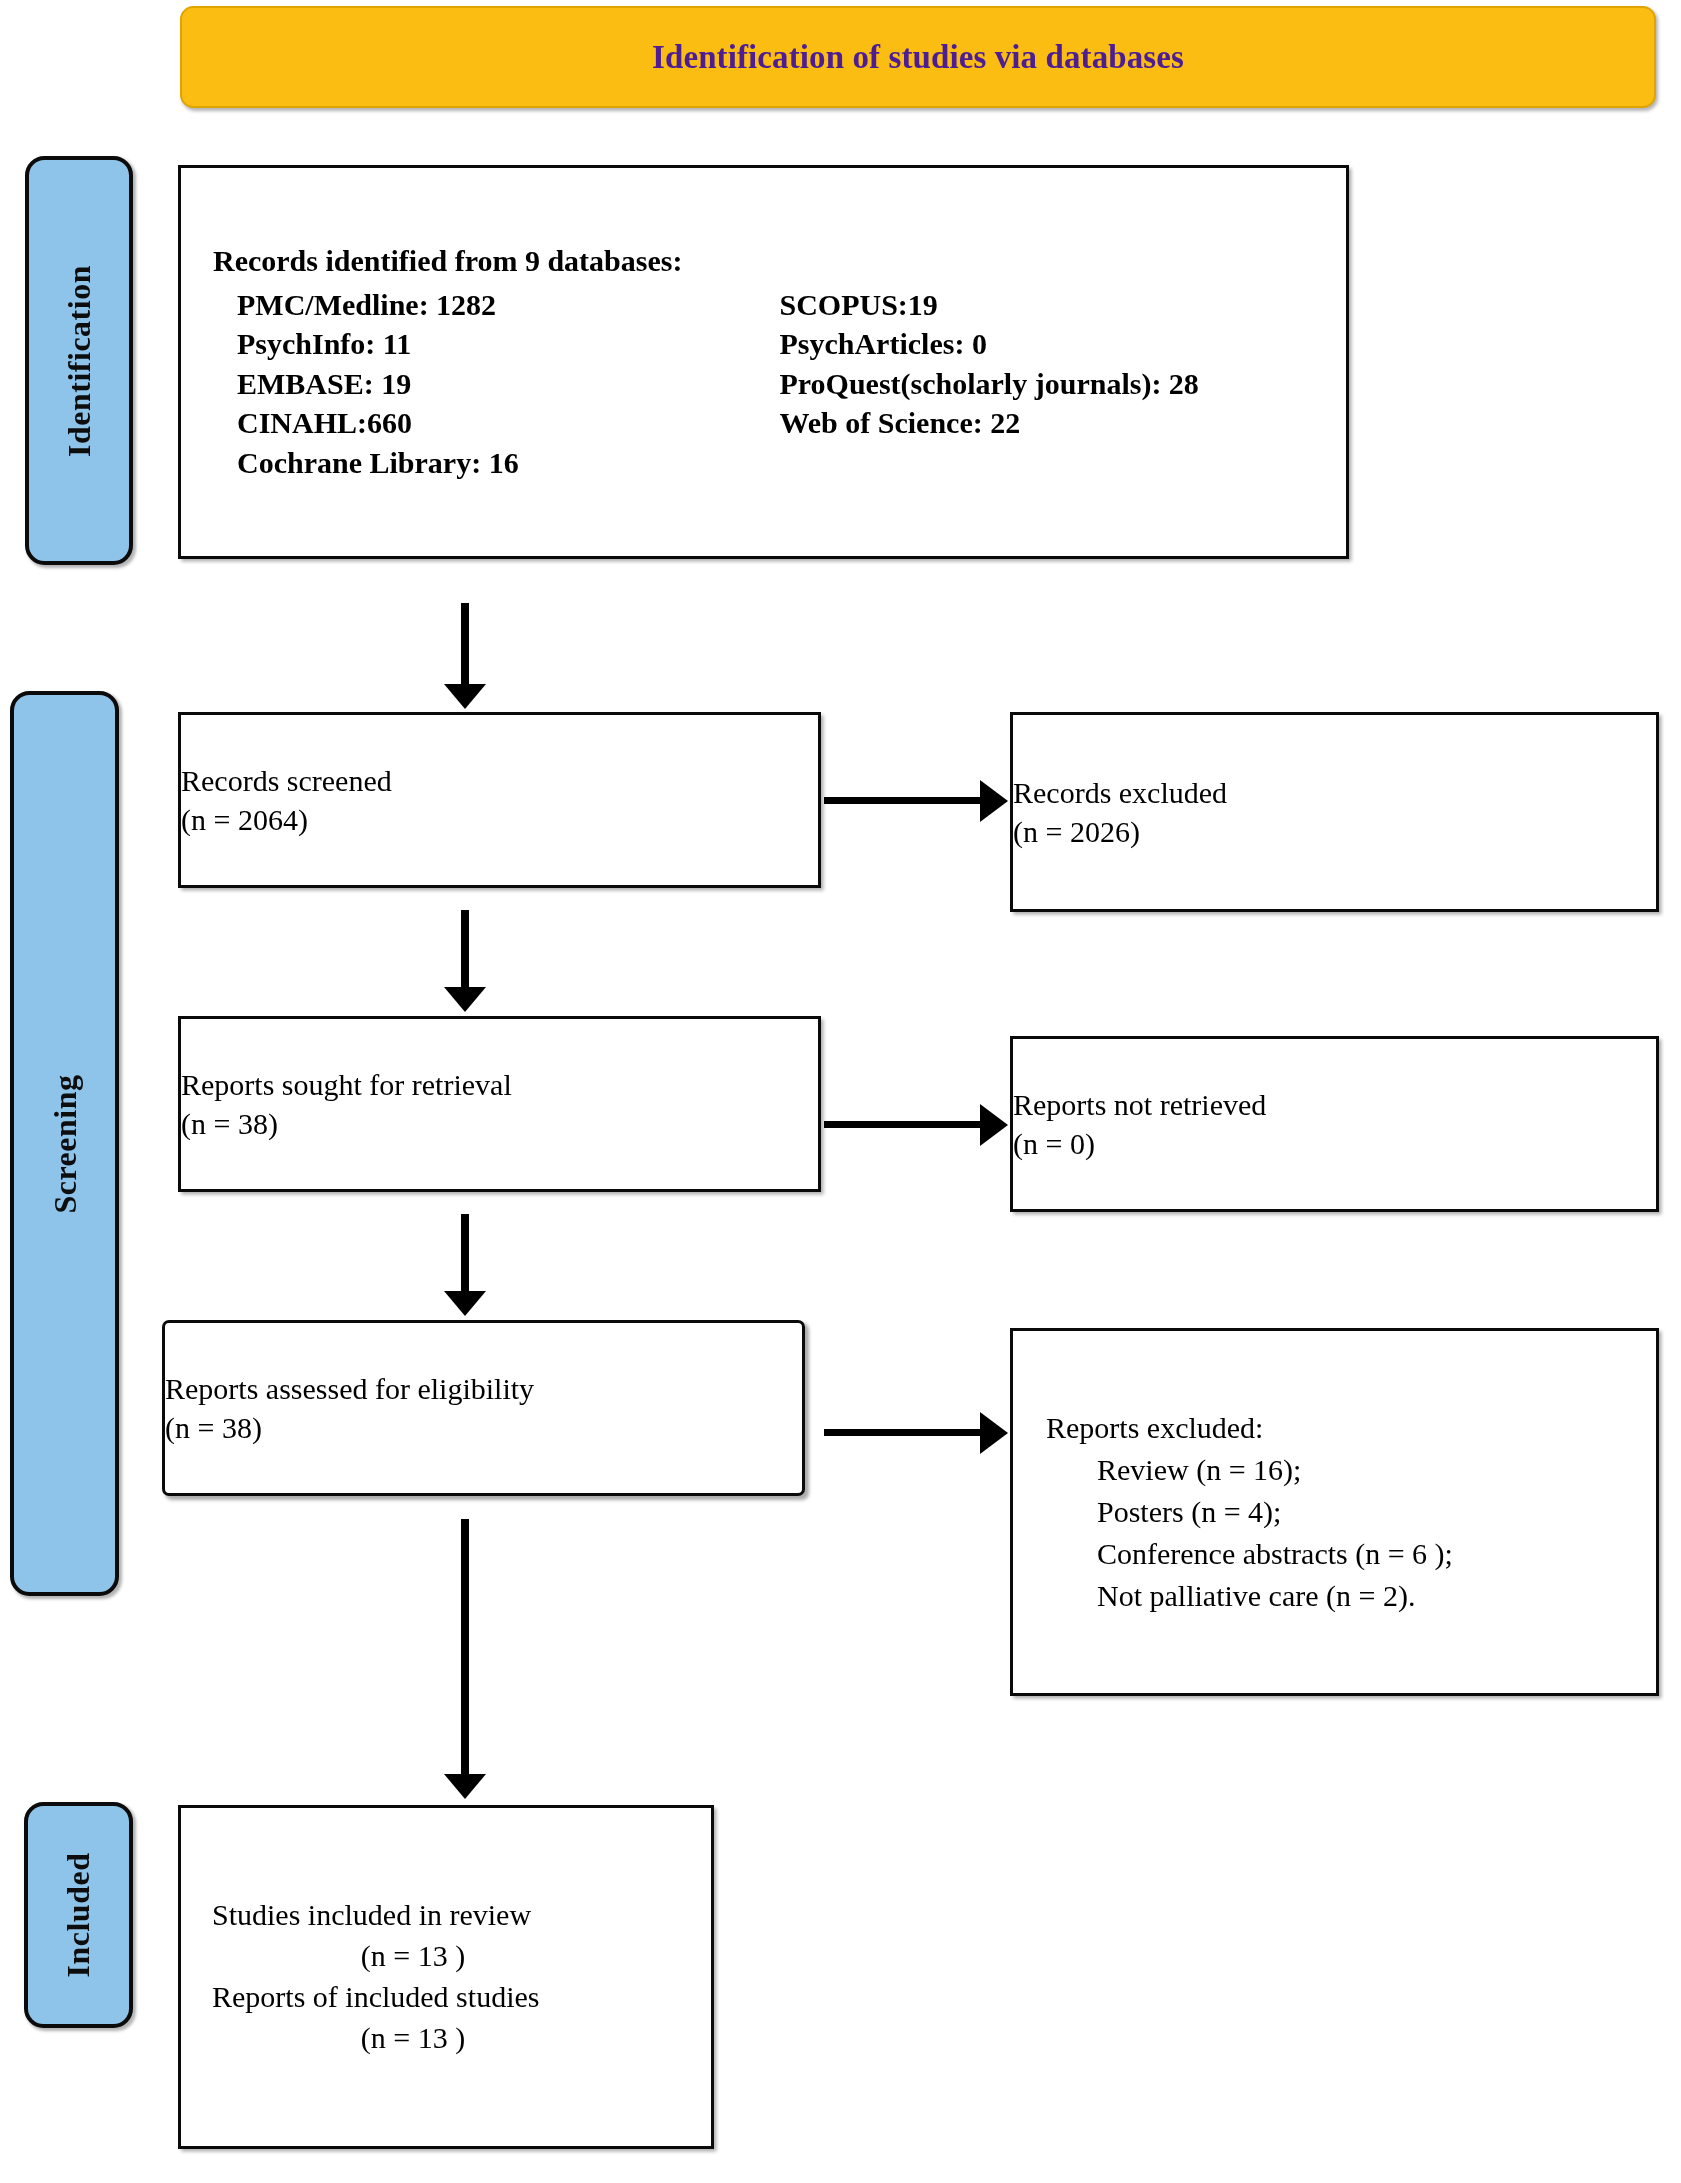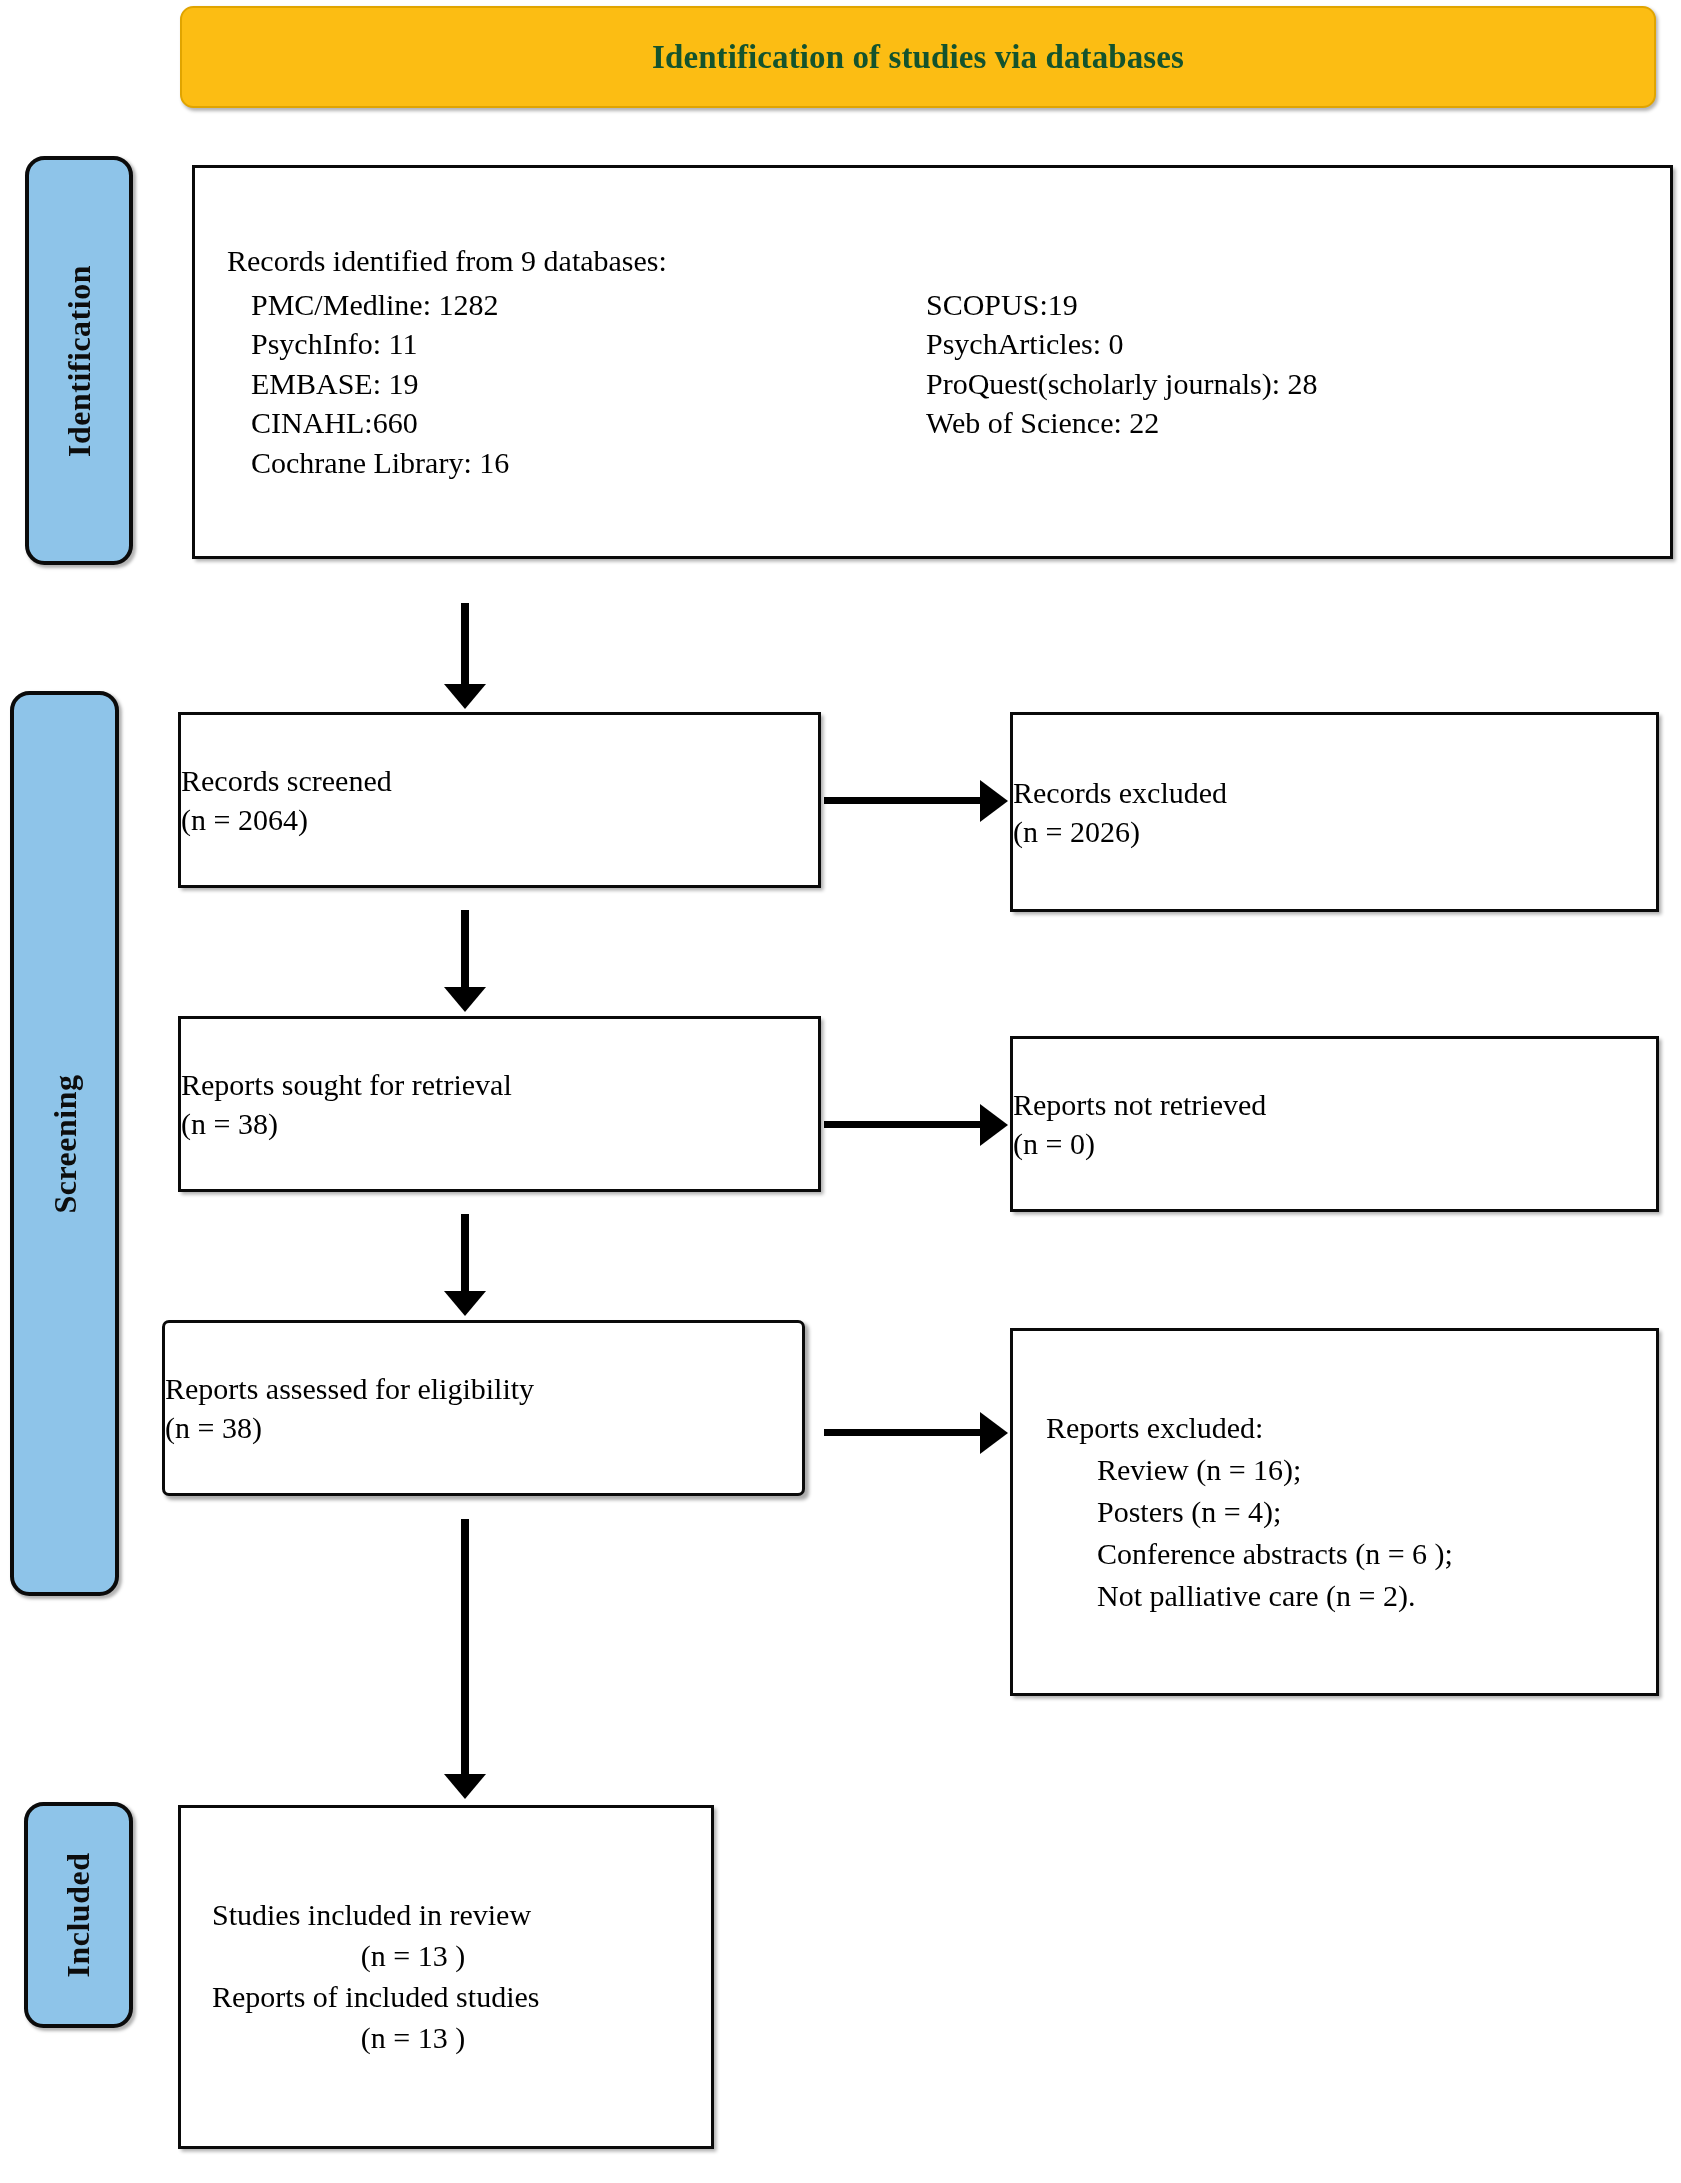--- a/index.html
+++ b/index.html
@@ -32,21 +32,21 @@
     box-sizing: border-box;
     display: flex;
     align-items: center;
     justify-content: center;
     box-shadow: 2px 2.6px 3.6px rgba(0,0,0,0.30);
   }
   .banner-title {
     font-size: 33px;
     font-weight: bold;
     letter-spacing: 0.1px;
-    color: #14532d;
+    color: #4c1d95;
     text-align: center;
     white-space: nowrap;
   }
 
   
   .rail {
     position: absolute;
     background: #8EC4E9;
     border: 4.6px solid #0b0b0b;
     border-radius: 19.4px;
@@ -89,21 +89,21 @@
   .lft { text-align: left; }
 
   .line {
     font-size: 30px;
     line-height: 1.30;
     color: #000000;
     white-space: nowrap;
   }
 
   
-  #box-identification { left: 192px; top: 165px; width: 1481px; height: 394px; }
+  #box-identification { left: 178px; top: 165px; width: 1171px; height: 394px; font-weight: bold; }
   #box-identification .id-head {
     font-size: 30px;
     line-height: 1.3;
     padding-left: 32px;
   }
   .id-cols {
     display: flex;
     padding-left: 56px;
     padding-top: 4.1px;
   }

